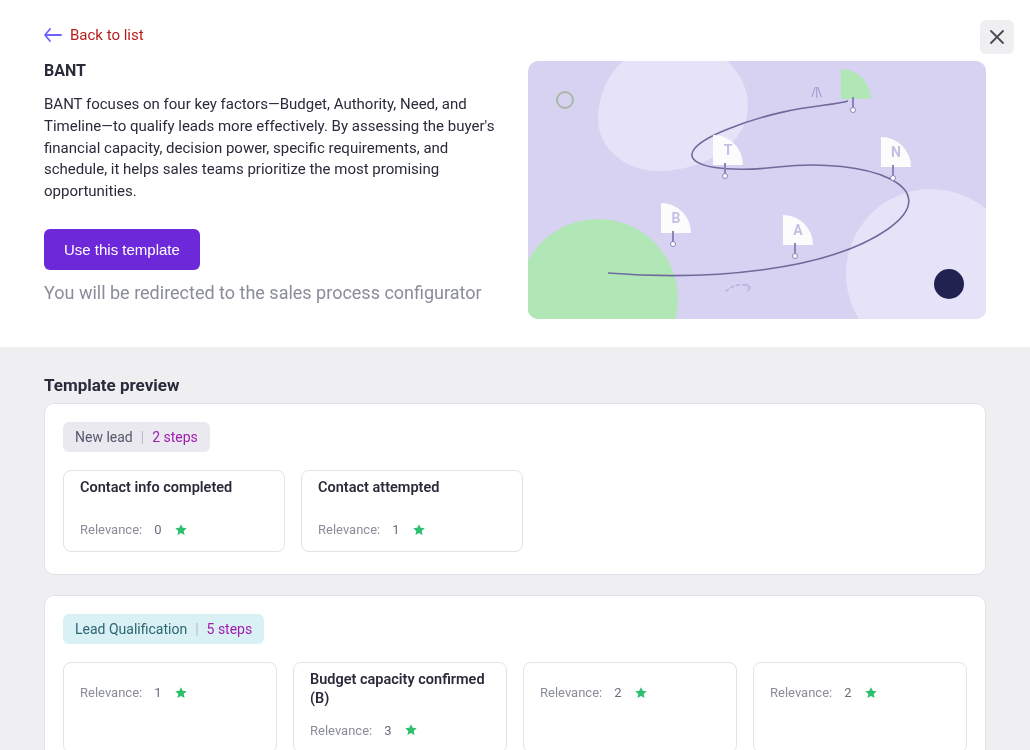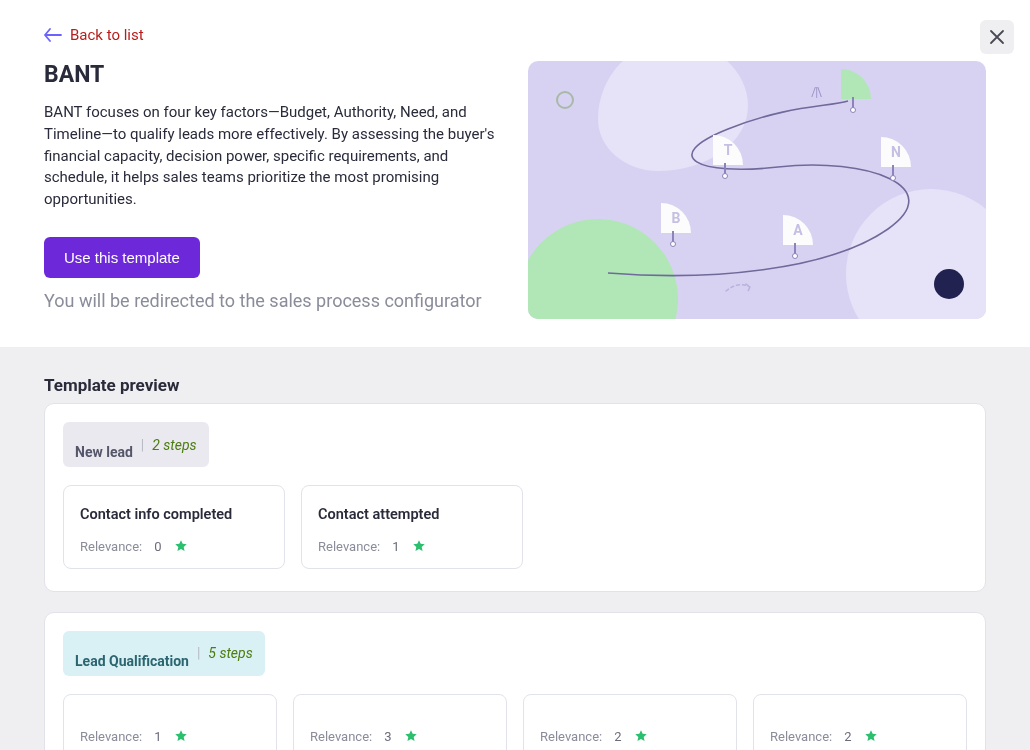--- a/index.html
+++ b/index.html
@@ -41,21 +41,21 @@
     cursor: pointer;
   }
   .close-btn svg { stroke: #4a4a55; }
   .hero {
     display: flex;
     gap: 30px;
     margin-top: 16px;
   }
   .hero-left { flex: 1; max-width: 460px; }
   .hero-title {
-    font-size: 23px;
+    font-size: 16px;
     font-weight: 700;
     color: #2a2b3a;
     margin-bottom: 14px;
   }
   .hero-desc {
     font-size: 15px;
     line-height: 1.45;
     color: #2a2b3a;
     margin-bottom: 26px;
   }
@@ -152,33 +152,33 @@
   .stage-head {
     display: inline-flex;
     align-items: center;
     gap: 8px;
     padding: 7px 12px;
     border-radius: 6px;
     font-size: 14px;
     margin-bottom: 18px;
   }
   .stage-head .divider { color: #b8bac5; }
-  .stage-head .steps { color: #4d7c0f; font-weight: 400; font-style: italic; }
-  .stage-name { font-weight: 700; color:#3a3b4a;margin-top:15px; }
+  .stage-head .steps { color: #a21caf; font-weight: 400; }
+  .stage-name { font-weight: 400; color:#3a3b4a; }
   .stage.new .stage-head { background: #e9e9ef; }
   .stage.new .stage-name { color:#55566a; }
   .stage.lq .stage-head { background: #d9f0f5; }
   .stage.lq .stage-name { color:#2b6570; }
 
   .cards { display: flex; gap: 16px; flex-wrap: nowrap; }
   .card {
     width: 222px;
     border: 1px solid #e2e3ea;
     border-radius: 8px;
-    padding: 20px 16px 14px 16px;
+    padding: 8px 16px 14px 16px;
     min-height: 82px;
     display:flex; flex-direction:column; justify-content:space-between;
   }
   .card-title { font-size: 14.5px; font-weight: 600; color: #2a2b3a; line-height:1.3; }
   .relevance {
     display:flex; align-items:center; gap:12px;
     font-size: 13px; color:#8a8c9a; margin-top:14px;
   }
   .relevance .val { color:#6b6d7c; }
   .star { color:#2bbf6e; }
@@ -294,20 +294,21 @@
               <span>Relevance:</span>
               <span class="val">1</span>
               <span class="star">
                 <svg width="14" height="14" viewBox="0 0 24 24" fill="#2bbf6e">
                   <path d="M12 2l2.9 6.3 6.9.7-5.2 4.7 1.5 6.8L12 17l-6.1 3.5 1.5-6.8L2.2 9l6.9-.7L12 2z"></path>
                 </svg>
               </span>
             </div>
           </div>
           <div class="card">
+            <div class="card-title">Budget capacity confirmed (B)</div>
             <div class="relevance">
               <span>Relevance:</span>
               <span class="val">3</span>
               <span class="star">
                 <svg width="14" height="14" viewBox="0 0 24 24" fill="#2bbf6e">
                   <path d="M12 2l2.9 6.3 6.9.7-5.2 4.7 1.5 6.8L12 17l-6.1 3.5 1.5-6.8L2.2 9l6.9-.7L12 2z"></path>
                 </svg>
               </span>
             </div>
           </div>

